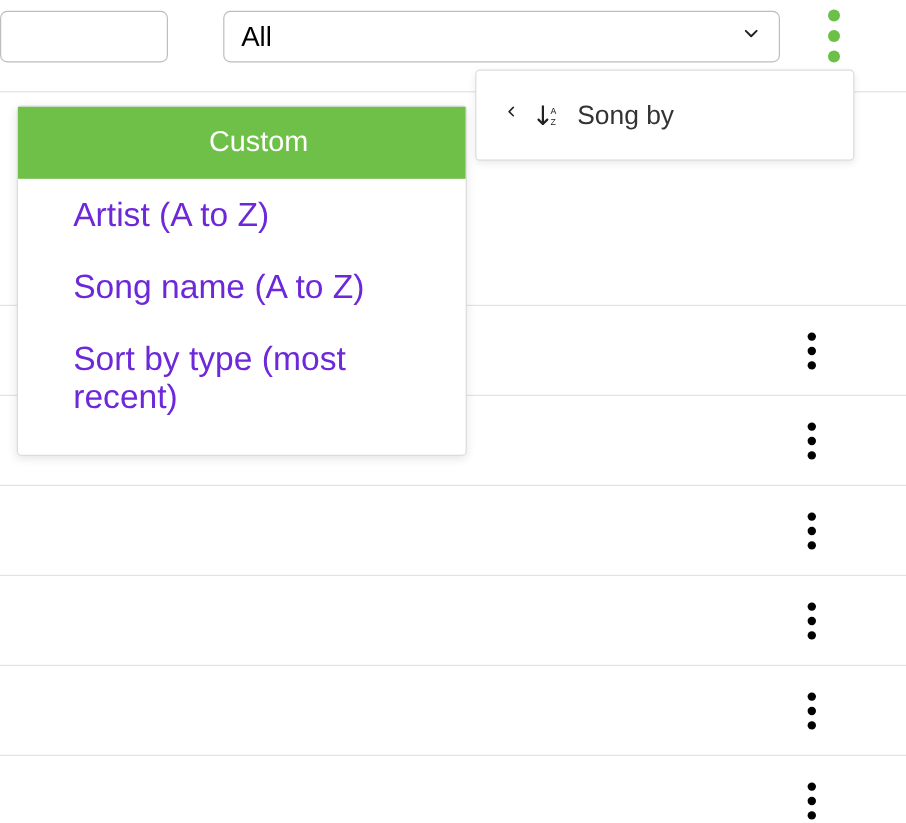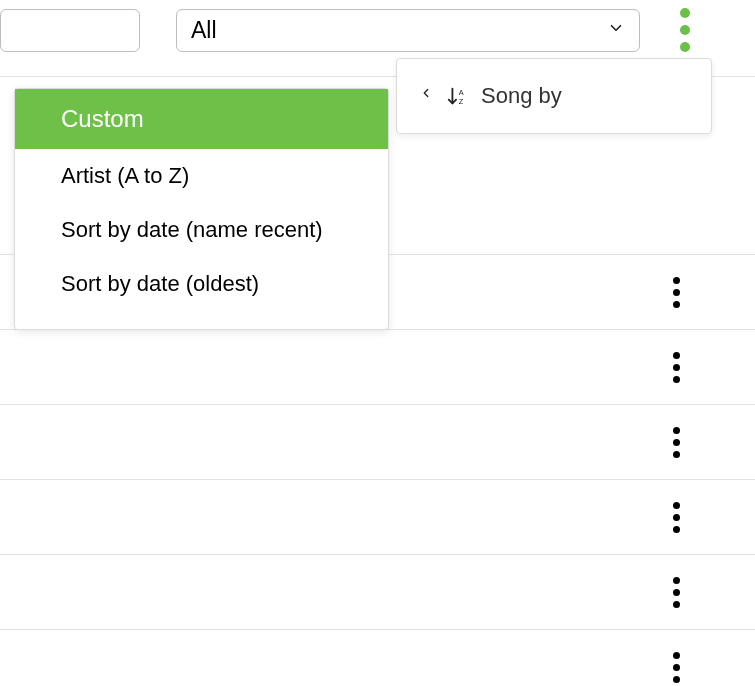--- a/index.html
+++ b/index.html
@@ -33,21 +33,21 @@
       border-radius: 6px;
       background: #fff;
       display: flex;
       align-items: center;
       justify-content: space-between;
       padding: 0 14px;
       font-size: 23px;
       color: #000;
       cursor: pointer;
       position: relative;
-      margin-left: 6px;
+      margin-left: 16px;
     }
     .dropdown-chevron {
       font-size: 16px;
       color: #222;
     }
     .triple-green-dots {
       display: flex;
       flex-direction: column;
       gap: 7px;
       margin-left: 10px;
@@ -128,30 +128,31 @@
       width: 375px;
       background: #fff;
       border: 1px solid #dcdcdc;
       border-radius: 4px;
       box-shadow: 0 2px 8px rgba(0,0,0,0.10);
       z-index: 30;
       padding-bottom: 18px;
     }
     .sort-item {
       padding: 14px 18px 14px 46px;
-      font-size: 22px;
-      color: #000000;
+      font-size: 28px;
+      color: #6d28d9;
       cursor: pointer;
     }
     .sort-item.selected {
       background: #6ec049;
       color: #fff;
       font-size: 24px;
       padding-top: 16px;
       padding-bottom: 16px;
+      text-align: center;
     }
   </style>
 </head>
 <body>
 
 <div class="top-bar">
   <div class="input-box"></div>
   <div class="dropdown">
     <span>All</span>
     <span class="dropdown-chevron">
@@ -229,15 +230,15 @@
       </svg>
     </span>
     <span>Song by</span>
   </div>
 </div>
 
 <div class="sort-options" id="sort-options-container">
 
 <div class="sort-item selected">Custom</div>
     <div class="sort-item">Artist (A to Z)</div>
-    <div class="sort-item">Sort by date (name recent)</div>
-    <div class="sort-item">Sort by date (oldest)</div>
+    <div class="sort-item">Song name (A to Z)</div>
+    <div class="sort-item">Sort by type (most recent)</div>
   </div>
 
 </body></html>

